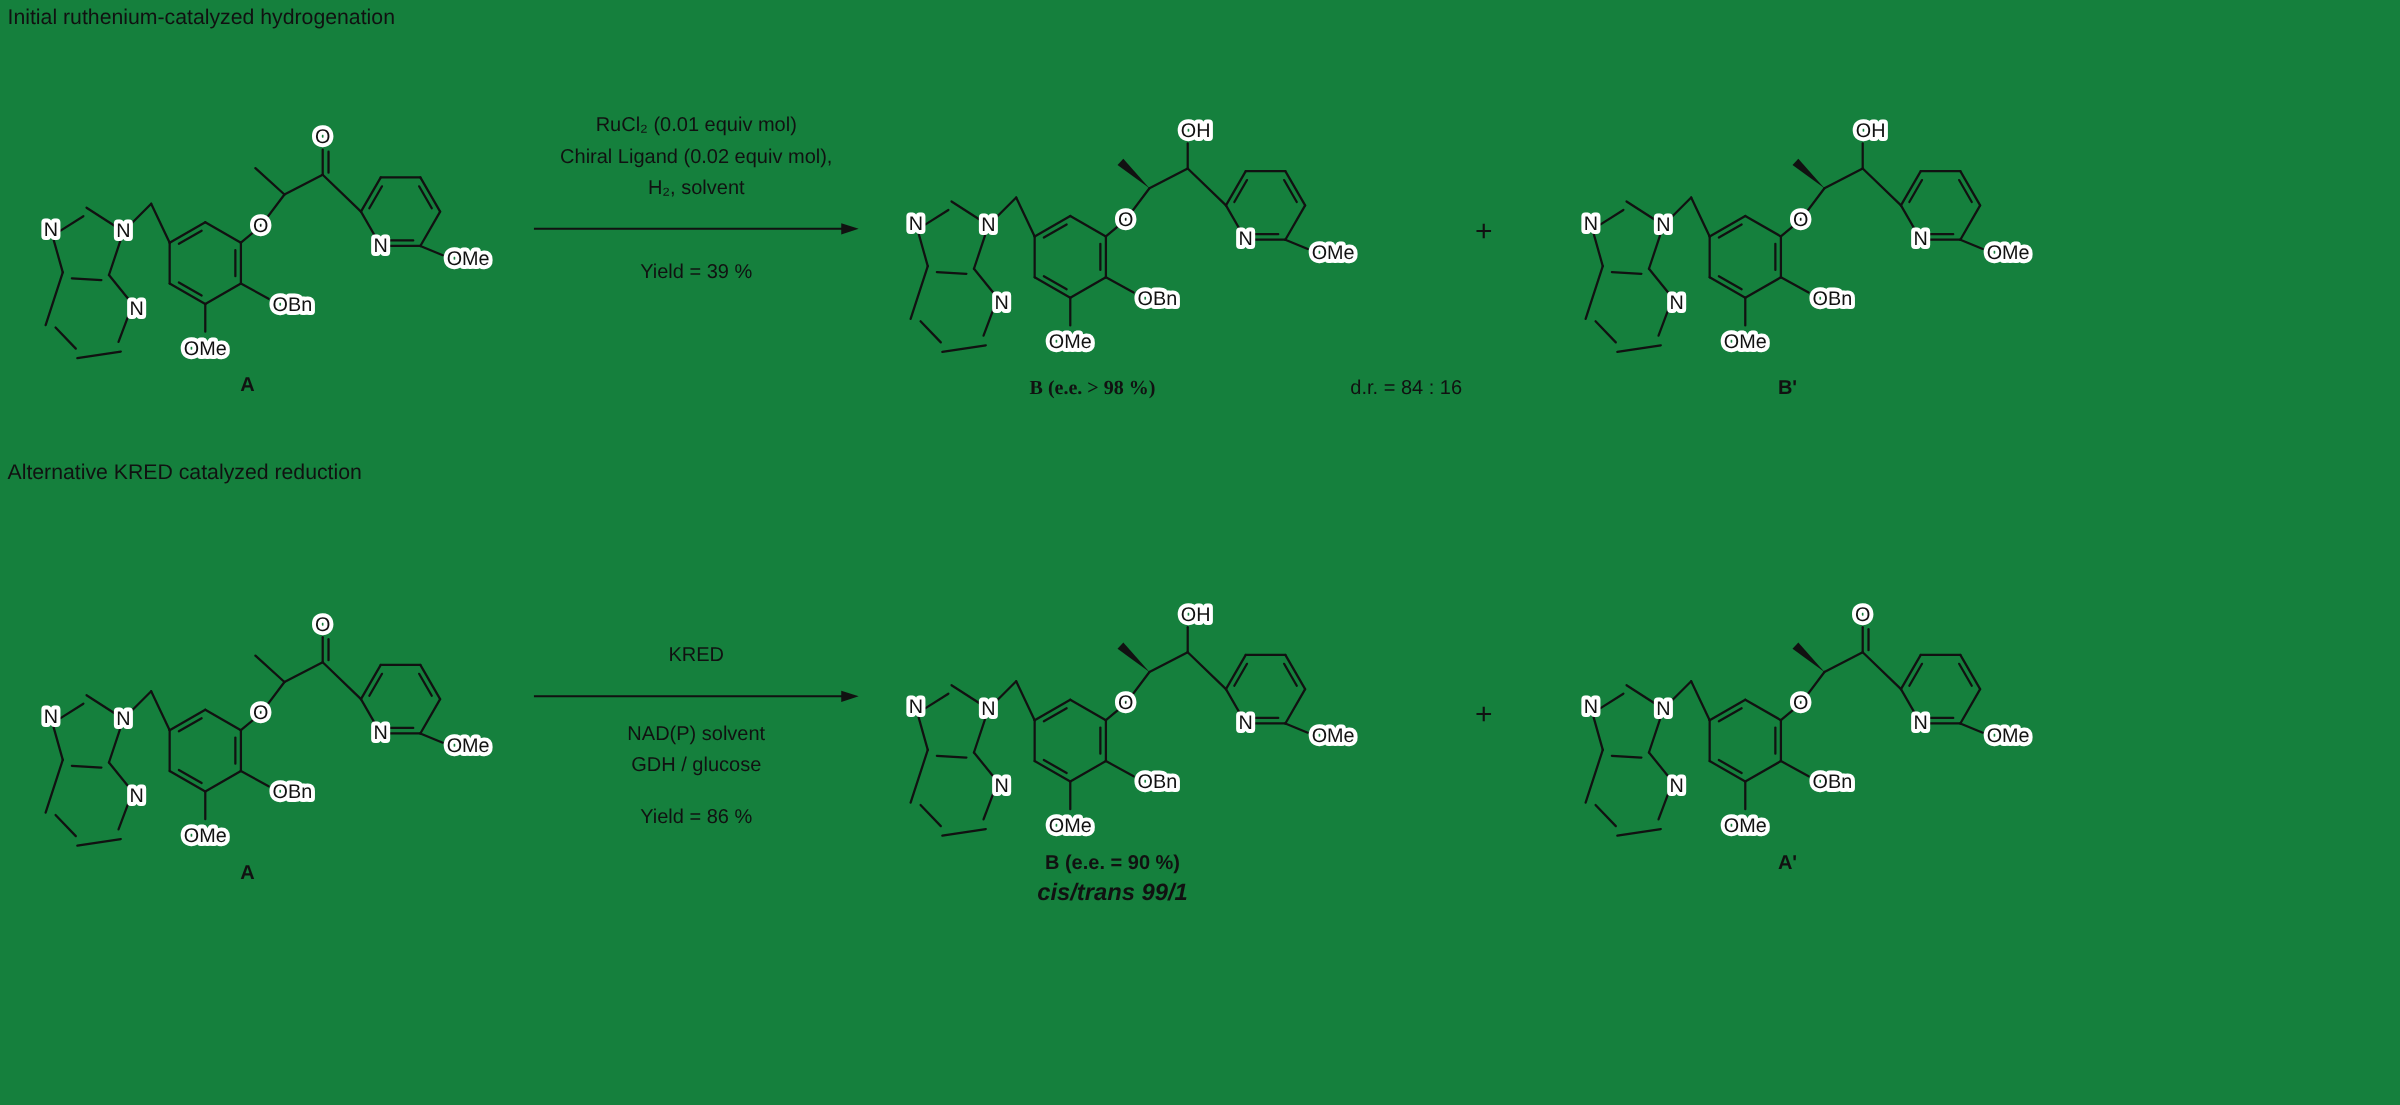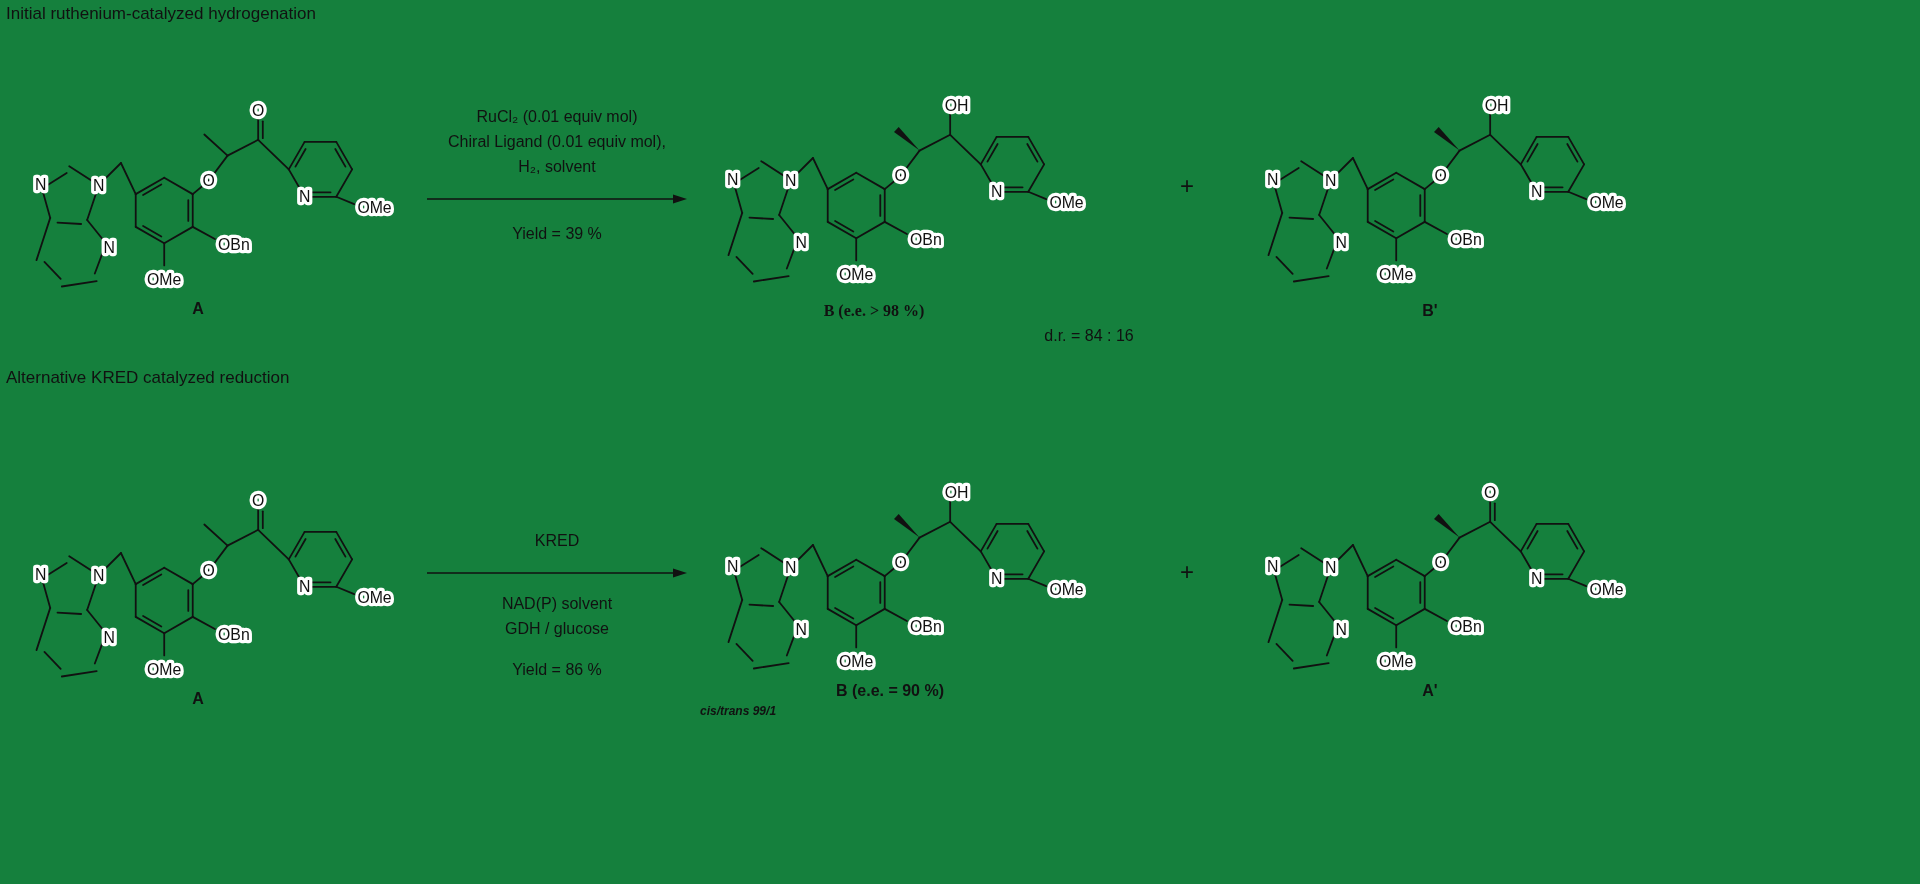--- a/index.html
+++ b/index.html
@@ -7,22 +7,22 @@
   body { font-family:"Liberation Sans","DejaVu Sans",sans-serif; color:#111; }
   .scheme { position:relative; width:1920px; height:884px; background:#15803d; overflow:hidden; }
   .section-title { position:absolute; left:6px; font-size:17px; color:#111; white-space:nowrap; }
   .mol { position:absolute; width:380px; height:264px; }
   .mol svg { width:100%; height:100%; overflow:visible; display:block; }
   .bond { stroke:#111; stroke-width:1.7; fill:none; stroke-linecap:round; }
   .wedge { fill:#111; stroke:none; }
   .atom { font-size:15px; fill:#111; stroke:#fff; stroke-width:6px; paint-order:stroke; stroke-linejoin:round;
           font-family:"Liberation Sans","DejaVu Sans",sans-serif; }
   .cmpd-label { position:absolute; text-align:center; font-weight:bold; font-size:16px; }
-  .cmpd-sublabel { position:absolute; font-weight:bold; font-style:italic; font-size:12px; }
-  .rxn { position:absolute; text-align:center; font-size:16px;margin-top:16px; }
+  .cmpd-sublabel { position:absolute; text-align:center; font-weight:bold; font-style:italic; font-size:19px; }
+  .rxn { position:absolute; text-align:center; font-size:16px; }
   .rxn .cond { line-height:25px; white-space:nowrap; }
   .arrow-svg { display:block; margin:14px auto 0 auto; }
   .below { margin-top:12px; }
   .yield { margin-top:16px; line-height:25px; }
   .plus { position:absolute; font-size:24px; font-weight:normal; }
   .note { position:absolute; font-size:16px; text-align:center; white-space:nowrap; }
 </style>
 </head>
 <body>
 
@@ -80,21 +80,21 @@
         <text class="atom" x="237" y="57" text-anchor="middle" dominant-baseline="central">O</text>
         <text class="atom" x="331" y="149" text-anchor="start" dominant-baseline="central">OMe</text>
         <text class="atom" x="199" y="184" text-anchor="start" dominant-baseline="central">OBn</text>
         <text class="atom" x="148" y="217" text-anchor="middle" dominant-baseline="central">OMe</text>
       </svg>
     </div>
   <div class="cmpd-label" style="left:8px; top:300px; width:380px;">A</div>
 
   <div class="rxn" style="left:422px; top:88px; width:270px;">
     <div class="cond">RuCl₂ (0.01 equiv mol)</div>
-    <div class="cond">Chiral Ligand (0.01 equiv mol),</div>
+    <div class="cond">Chiral Ligand (0.02 equiv mol),</div>
     <div class="cond">H₂, solvent</div>
     <svg class="arrow-svg" width="260" height="12" viewBox="0 0 260 12">
       <line x1="0" y1="6" x2="247" y2="6" stroke="#111" stroke-width="1.7"></line>
       <polygon points="246,1.5 260,6 246,10.5" fill="#111"></polygon>
     </svg>
     <div class="cond yield">Yield = 39 %</div>
   </div>
 
   <div class="mol" style="left:700px; top:45px;">
       <svg viewBox="0 0 360 250" xmlns="http://www.w3.org/2000/svg">
@@ -143,21 +143,21 @@
         <text class="atom" x="190" y="124" text-anchor="middle" dominant-baseline="central">O</text>
         <text class="atom" x="281" y="139" text-anchor="middle" dominant-baseline="central">N</text>
         <text class="atom" x="243" y="57" text-anchor="middle" dominant-baseline="central">OH</text>
         <text class="atom" x="331" y="149" text-anchor="start" dominant-baseline="central">OMe</text>
         <text class="atom" x="199" y="184" text-anchor="start" dominant-baseline="central">OBn</text>
         <text class="atom" x="148" y="217" text-anchor="middle" dominant-baseline="central">OMe</text>
       </svg>
     </div>
   <div class="cmpd-label" style="left:684px; top:302px; width:380px;font-family:Liberation Serif, serif;">B (e.e. &gt; 98 %)</div>
 
-  <div class="note" style="left:1014px; top:302px; width:150px;margin-top:25px;">d.r. = 84 : 16</div>
+  <div class="note" style="left:1050px; top:302px; width:150px;">d.r. = 84 : 16</div>
 
   <div class="plus" style="left:1180px; top:172px;">+</div>
 
   <div class="mol" style="left:1240px; top:45px;">
       <svg viewBox="0 0 360 250" xmlns="http://www.w3.org/2000/svg">
         <line class="bond" x1="86" y1="128" x2="58" y2="110"></line>
         <line class="bond" x1="31" y1="127" x2="40" y2="159"></line>
         <line class="bond" x1="75" y1="161" x2="86" y2="128"></line>
         <line class="bond" x1="75" y1="161" x2="96" y2="187"></line>
         <line class="bond" x1="84" y1="219" x2="51" y2="224"></line>

